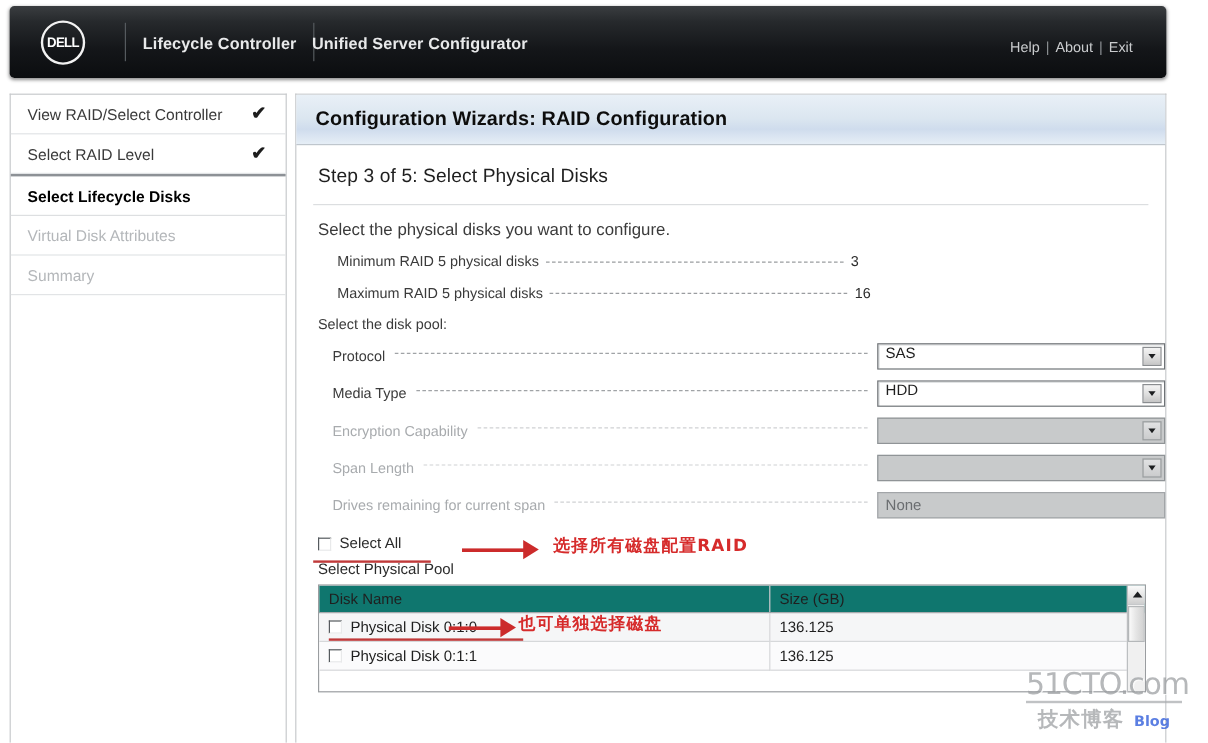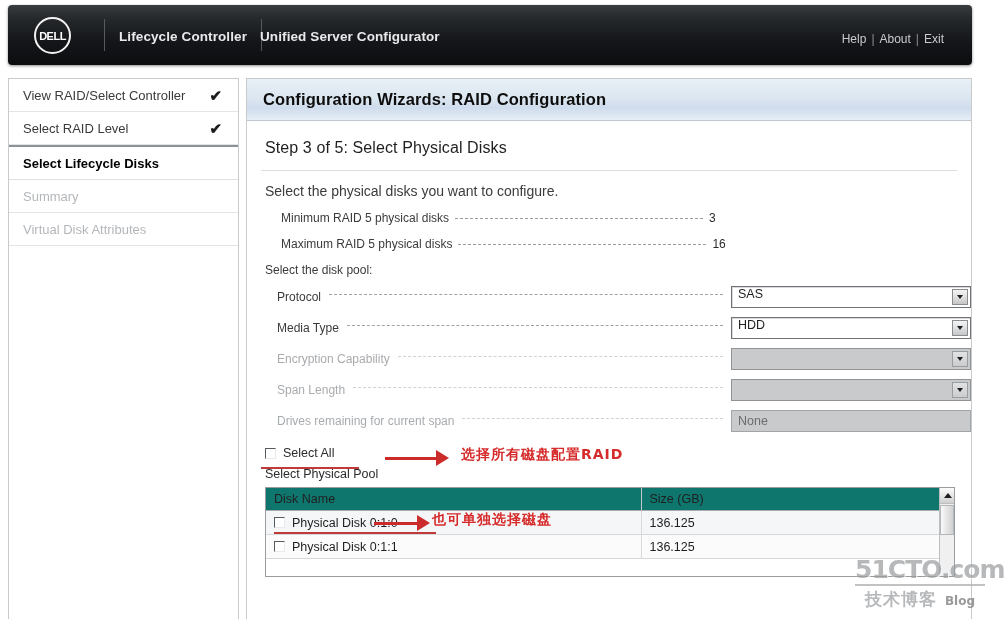--- a/index.html
+++ b/index.html
@@ -437,21 +437,21 @@
     right: 22px;
     bottom: 8px;
     width: 130px;
     text-align: center;
     pointer-events: none;
     opacity: 0.72;
   }
   .wm-main {
     font-family: "DejaVu Sans", sans-serif;
     font-size: 25px;
-    font-weight: bold;
+    font-weight: normal;
     color: #9a9da0;
     letter-spacing: -1px;
     line-height: 1;
     text-shadow: 1px 1px 0 #ffffff;
   }
   .wm-rule {
     height: 2px;
     background: #a8abae;
     margin: 2px 0 2px 0;
   }
@@ -465,21 +465,21 @@
     font-family: "DejaVu Sans", sans-serif;
     font-size: 17px;
     font-weight: bold;
     color: #9a9da0;
     letter-spacing: 1px;
   }
   .wm-blog {
     font-family: "DejaVu Sans", sans-serif;
     font-size: 12px;
     font-weight: bold;
-    color: #737373;
+    color: #1d4ed8;
   }
 </style>
 </head>
 <body>
 
 <div class="topbar">
   <div class="topbar-inner">
     <div class="dell-logo">
       <span class="dell-logo-text">DELL</span>
     </div>
@@ -503,24 +503,24 @@
     <span class="nav-check">✔</span>
   </div>
   <div class="nav-item done">
     <span>Select RAID Level</span>
     <span class="nav-check">✔</span>
   </div>
   <div class="nav-item current">
     <span>Select Lifecycle Disks</span>
   </div>
   <div class="nav-item disabled">
+    <span>Virtual Disk Attributes</span>
+  </div>
+  <div class="nav-item disabled">
     <span>Summary</span>
-  </div>
-  <div class="nav-item disabled">
-    <span>Virtual Disk Attributes</span>
   </div>
 </div>
 
 <div class="content">
 
   <div class="content-header">
     <div class="content-title">Configuration Wizards: RAID Configuration</div>
   </div>
 
   <div class="step-title">Step 3 of 5: Select Physical Disks</div>

